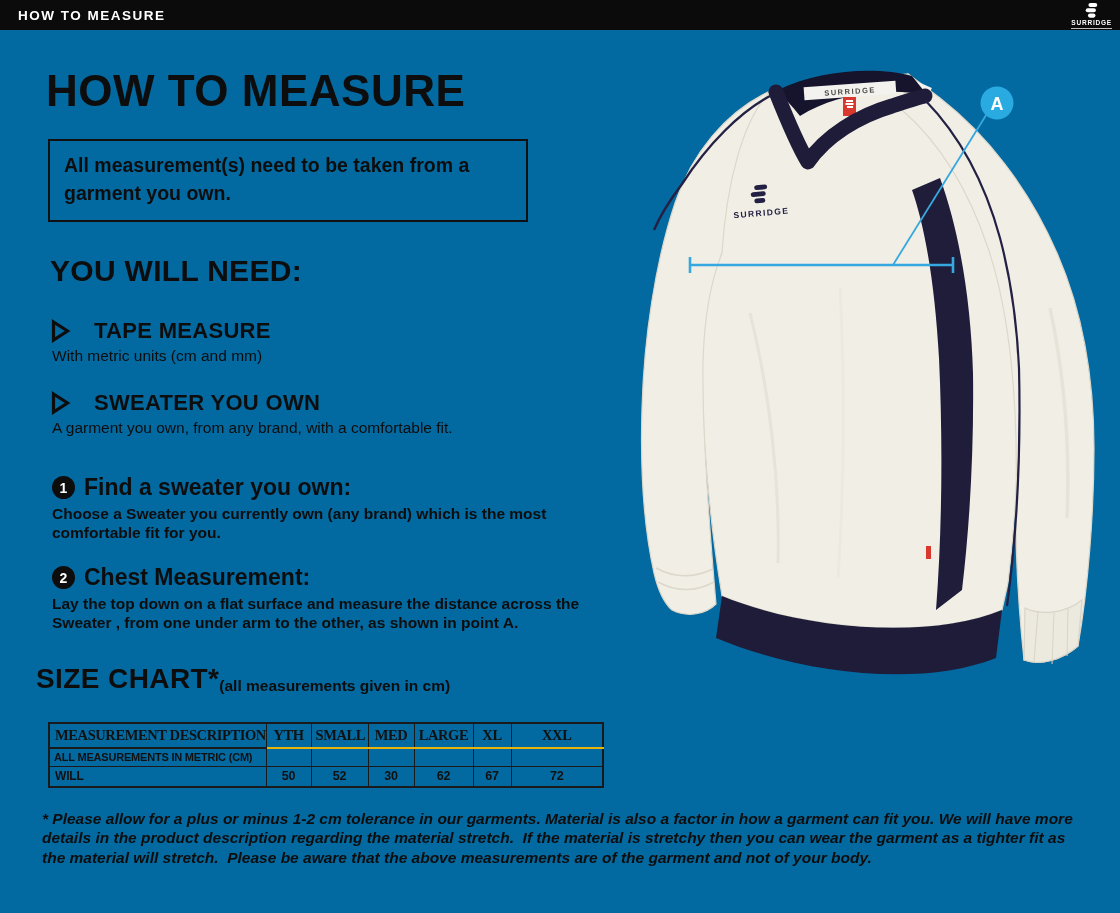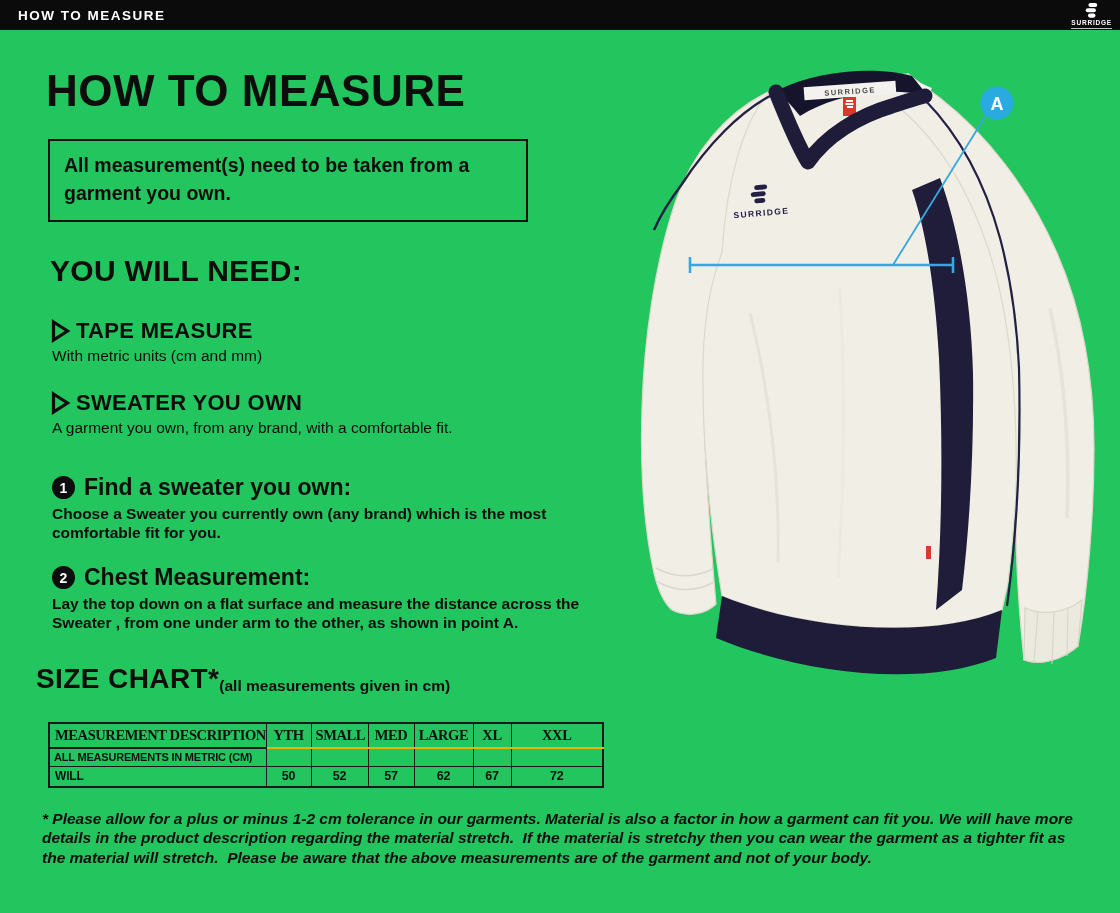--- a/index.html
+++ b/index.html
@@ -1,34 +1,34 @@
 <!DOCTYPE html>
 <html><head>
 <meta charset="utf-8">
 <style>
   * { margin:0; padding:0; box-sizing:border-box; }
   html,body { background:#ffffff; }
   body { font-family:"Liberation Sans", sans-serif; color:#111; }
-  #page { position:relative; width:1120px; height:913px; background:#22c55e; overflow:hidden; }
+  #page { position:relative; width:1120px; height:913px; background:#0369a1; overflow:hidden; }
 
   
   #topbar { position:absolute; left:0; top:0; width:1120px; height:30px; background:#0b0b0b;
             display:flex; align-items:center; justify-content:space-between; }
   .topbar-title { color:#fff; font-size:13.5px; font-weight:bold; letter-spacing:1.5px; padding-left:18px; }
   .topbar-logo { display:flex; flex-direction:column; align-items:center; padding-right:8px; padding-top:1px; }
   .topbar-logo .brand-text { color:#fff; font-size:6.5px; font-weight:bold; letter-spacing:0.8px; margin-top:1px;
             border-bottom:1px solid #bdbdbd; padding-bottom:2px; }
 
   
   .h1 { position:absolute; left:46px; top:66px; font-size:44px; font-weight:bold; letter-spacing:0.5px; color:#0d0d0d; }
   .notice-box { position:absolute; left:48px; top:139px; width:480px; border:2px solid #111;
             padding:11px 14px 13px 14px; font-size:19.5px; font-weight:bold; line-height:27.5px; color:#0d0d0d; }
   .h2-need { position:absolute; left:50px; top:254px; font-size:30px; font-weight:bold; letter-spacing:0.3px; color:#0d0d0d; }
 
-  .need-item { position:absolute; left:50px; display:flex; align-items:center; gap:5px; }
+  .need-item { position:absolute; left:50px; display:flex; align-items:center; gap:23px; }
   .need-item .tri { width:21px; height:24px; flex:0 0 auto; }
   .need-label { font-size:22px; font-weight:bold; letter-spacing:0.3px; color:#0d0d0d; }
   .need-desc { position:absolute; left:52px; font-size:15.5px; font-weight:normal; color:#0d0d0d; }
 
   .step-head { position:absolute; left:52px; display:flex; align-items:center; gap:9px; }
   .step-circle { width:23px; height:23px; border-radius:50%; background:#0d0d0d; color:#fff;
             display:flex; align-items:center; justify-content:center; font-size:14px; font-weight:bold; flex:0 0 auto; }
   .step-title { font-size:23px; font-weight:bold; color:#0d0d0d; }
   .step-body { position:absolute; left:52px; width:552px; font-size:15.5px; font-weight:bold; line-height:18.5px; color:#0d0d0d; }
 
@@ -135,21 +135,21 @@
         <td></td>
         <td></td>
         <td></td>
         <td></td>
         <td></td>
       </tr>
       <tr class="vals">
         <td>WILL</td>
         <td>50</td>
         <td>52</td>
-        <td>57</td>
+        <td>30</td>
         <td>62</td>
         <td>67</td>
         <td>72</td>
       </tr>
     </tbody>
   </table>
 
   <div class="disclaimer">* Please allow for a plus or minus 1-2 cm tolerance in our garments. Material is also a factor in how a garment can fit you. We will have more details in the product description regarding the material stretch.  If the material is stretchy then you can wear the garment as a tighter fit as the material will stretch.  Please be aware that the above measurements are of the garment and not of your body.</div>
 
   <svg class="figure" viewBox="0 0 490 622">

